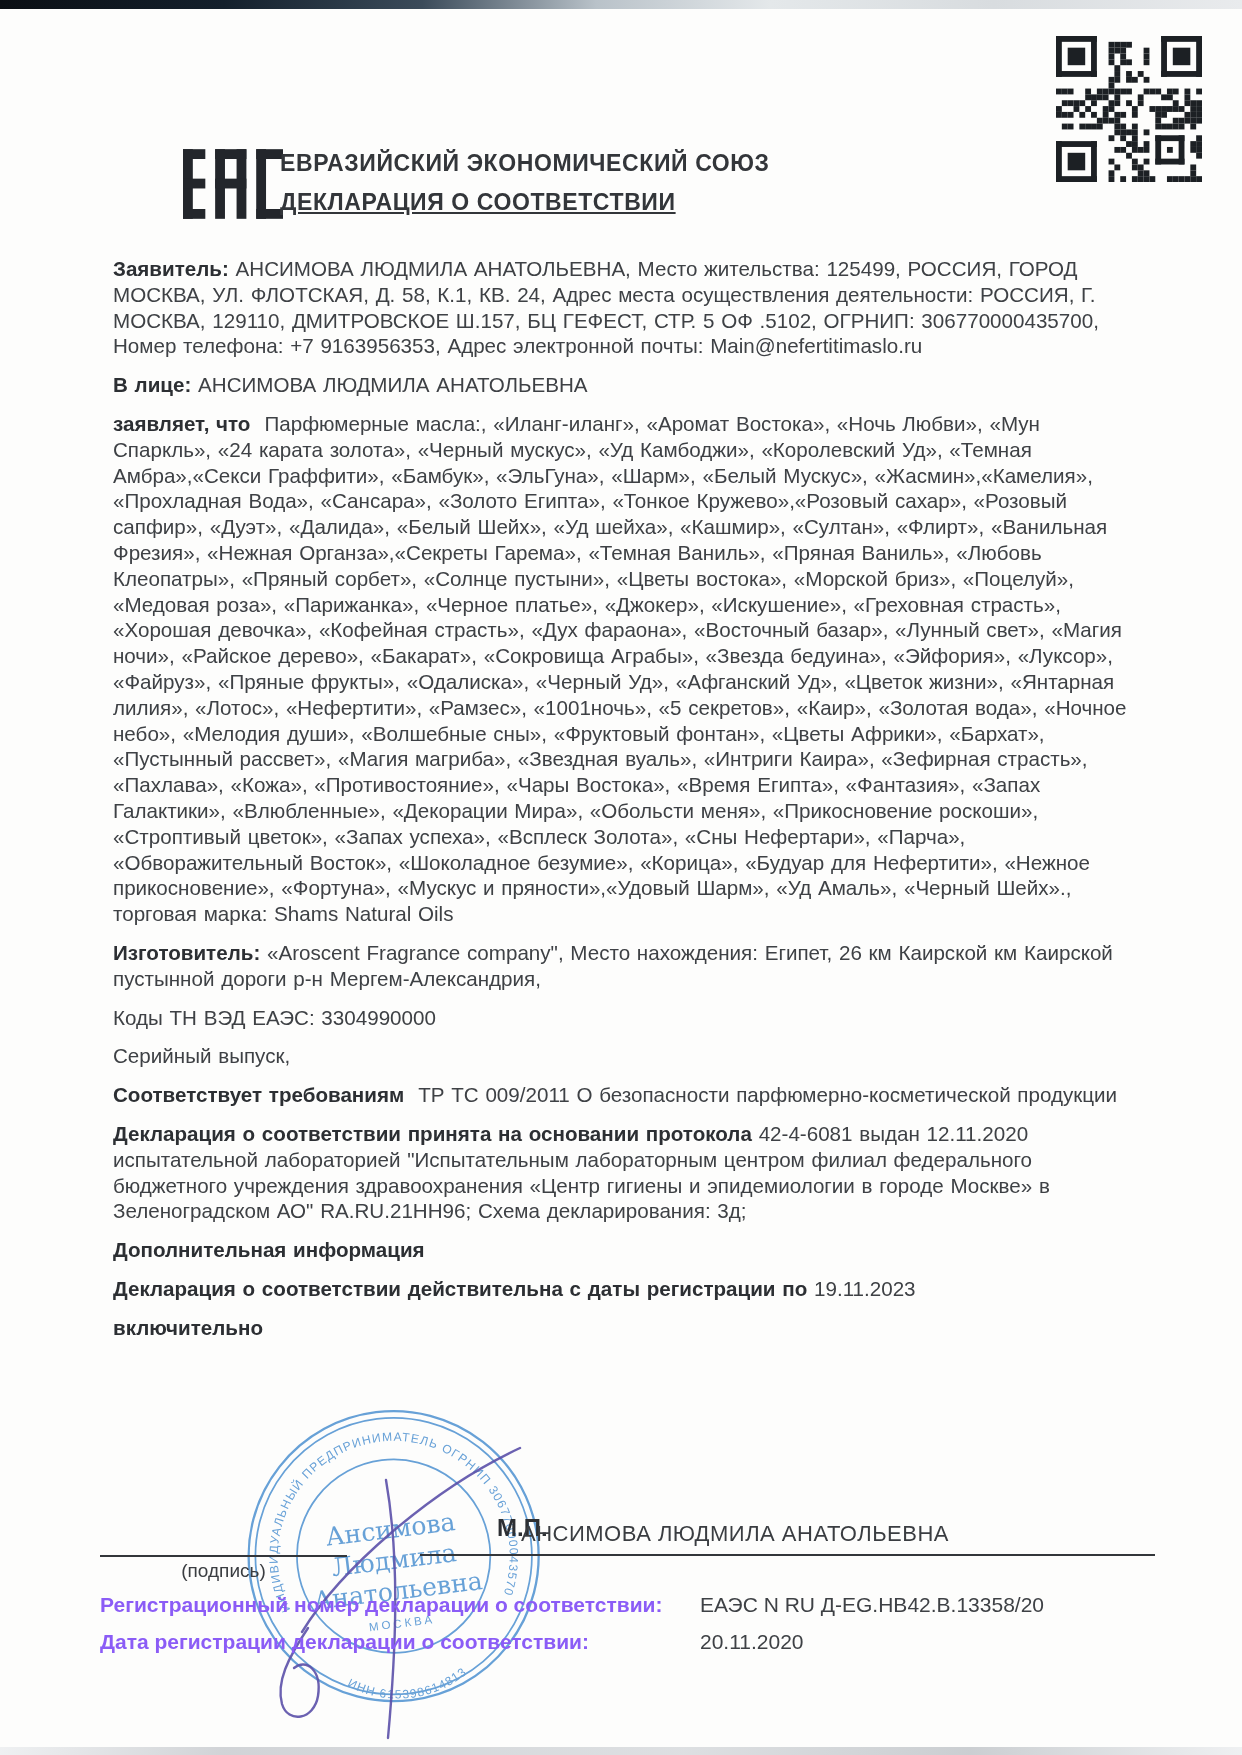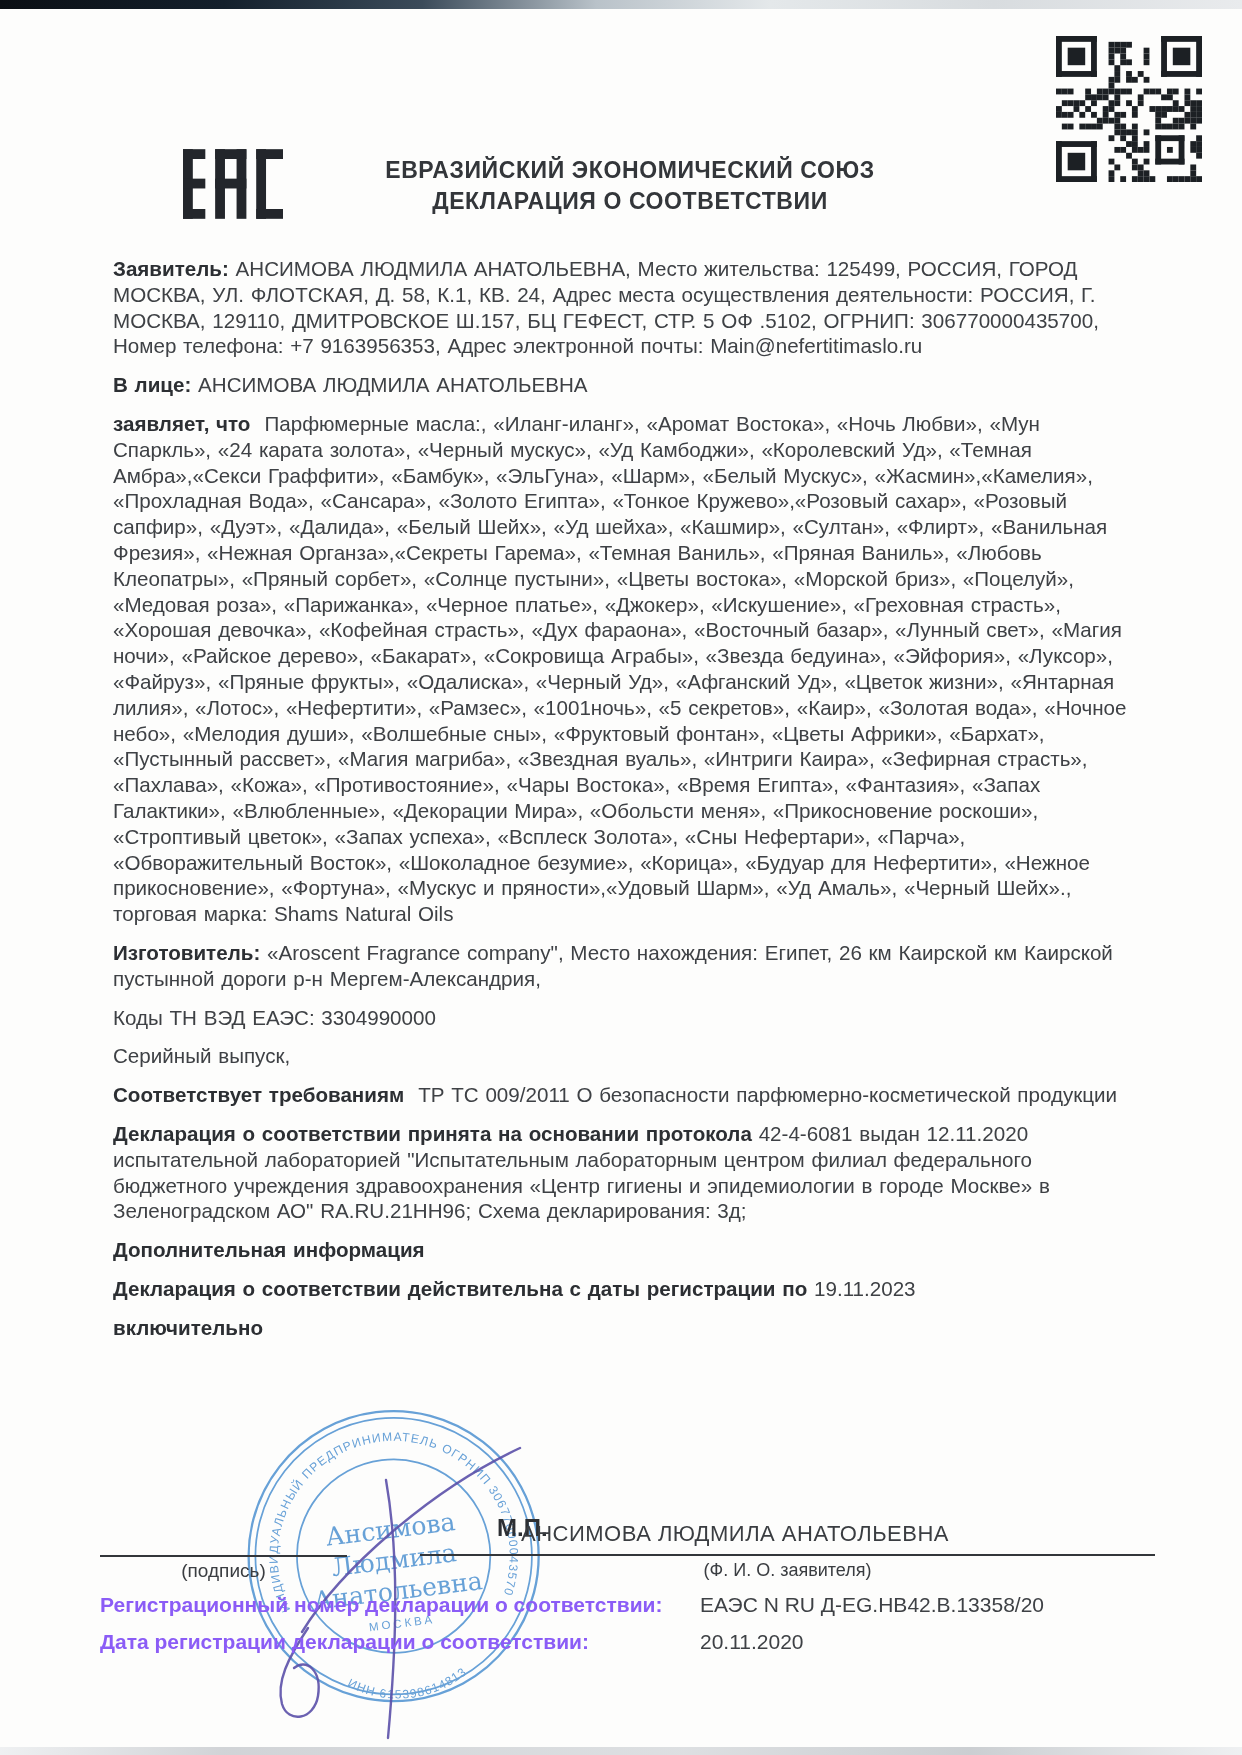--- a/index.html
+++ b/index.html
@@ -13,23 +13,23 @@
     background:linear-gradient(to right,#0b0f14 0%,#14202c 18%,#3b4b5a 34%,#b9c2c9 48%,#e4e8ea 62%,#d8dcdf 80%,#e9ebed 100%);
   }
   .bottom-bar{
     position:absolute;left:0;top:1747px;width:1242px;height:8px;opacity:.85;
     background:linear-gradient(to right,#eceef0,#c9ccd0 18%,#d7dadd 55%,#c2c6ca 78%,#eceef0);
   }
   .eac-logo{position:absolute;left:183px;top:142px;width:100px;height:84px;}
   .eac-logo svg{width:100%;height:100%;fill:#23262b;}
   .qr{position:absolute;left:1056px;top:36px;width:146px;height:146px;}
   .qr svg{width:100%;height:100%;fill:#1c2024;}
-  .titles{position:absolute;left:280px;top:157px;width:700px;text-align:center;}
+  .titles{position:absolute;left:280px;top:150px;width:700px;text-align:left;}
   .title-line{font-size:23px;font-weight:700;color:#33363a;letter-spacing:.6px;}
-  .title-line + .title-line{margin-top:4px;}
+  .title-line + .title-line{margin-top:12px;text-decoration:underline;}
   .main{
     position:absolute;left:100px;top:243px;width:1052px;
     font-size:20.6px;line-height:25.8px;word-spacing:1px;color:#3e4145;
   }
   .main p{margin:13px;}
   .b{font-weight:700;color:#2c2f33;}
   .lbl-gap{margin-right:14px;}
   .mt8{margin-top:8px;}
   .mt36{margin-top:36px;}
   .mt56{margin-top:56px;}
@@ -312,21 +312,20 @@
       <path d="M118,208 C98,238 86,262 92,284 C98,304 124,300 128,276 C132,250 116,238 104,248"></path>
       <path d="M196,60 C210,140 206,230 198,318"></path>
     </svg>
   </div>
 
   <div class="sig-line"></div>
   <div class="sig-caption">(подпись)</div>
   <div class="mp">М.П.</div>
   <div class="fio-name">АНСИМОВА ЛЮДМИЛА АНАТОЛЬЕВНА</div>
   <div class="fio-line"></div>
-  <div class="fio-caption">(Ф. И. О. заявителя)</div>
 
   <div class="reg-row-label row1">Регистрационный номер декларации о соответствии:</div>
   <div class="reg-row-value row1">ЕАЭС N RU Д-EG.НВ42.В.13358/20</div>
   <div class="reg-row-label row2">Дата регистрации декларации о соответствии:</div>
   <div class="reg-row-value row2">20.11.2020</div>
 
   <div class="bottom-bar"></div>
 </div>
 
 </body></html>

